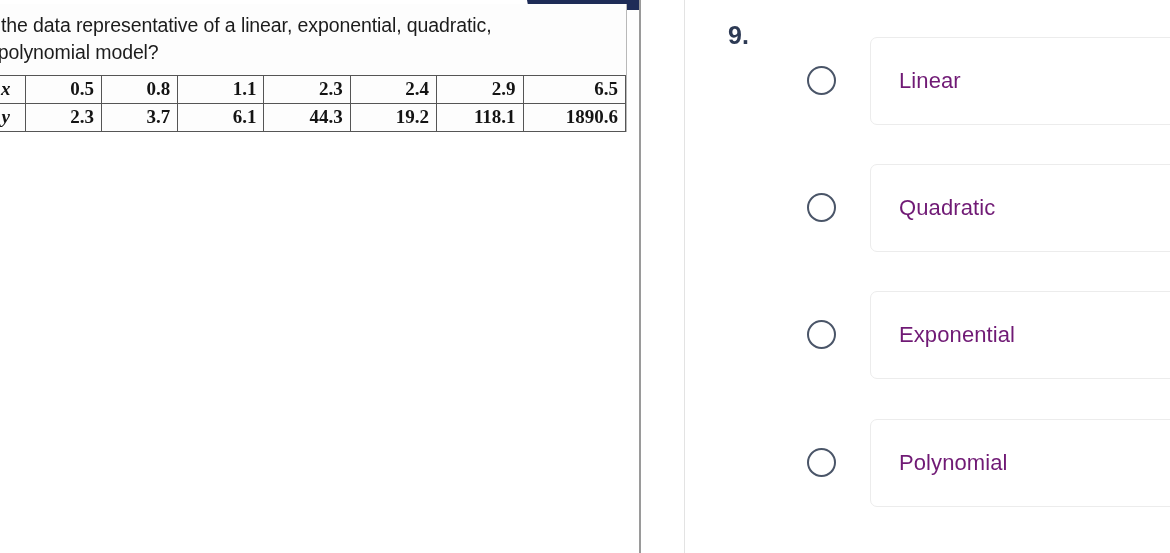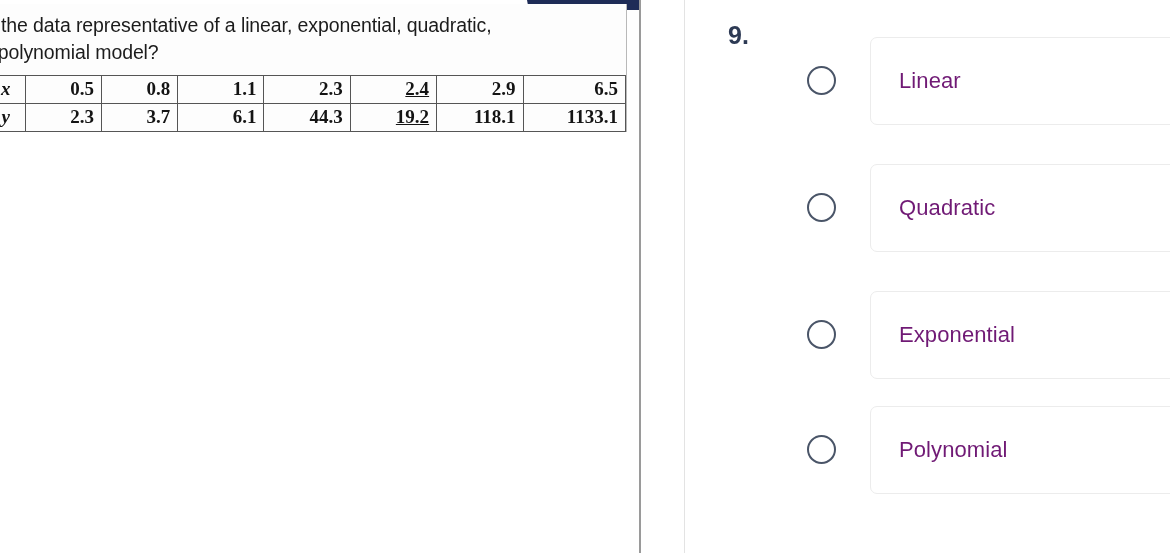--- a/index.html
+++ b/index.html
@@ -83,21 +83,21 @@
     font-style: italic;
     width: 30px;
     text-align: center;
     padding-left: 4px;
     padding-right: 4px;
   }
   #data-table td.c-0 { width: 62px; }
   #data-table td.c-1 { width: 62px; }
   #data-table td.c-2 { width: 72px; }
   #data-table td.c-3 { width: 72px; }
-  #data-table td.c-4 { width: 72px; text-decoration: underline; }
+  #data-table td.c-4 { width: 72px; }
   #data-table td.c-5 { width: 72px; }
   #data-table td.c-6 { width: 88px; }
 
   
   #divider-primary {
     position: absolute;
     left: 639px;
     top: 0;
     width: 2px;
     height: 553px;
@@ -146,21 +146,21 @@
     position: absolute;
     left: 0;
     width: 485px;
     height: 88px;
     display: flex;
     align-items: center;
   }
   #option-row-0 { top: 37px; }
   #option-row-1 { top: 164px; }
   #option-row-2 { top: 291px; }
-  #option-row-3 { top: 406px; }
+  #option-row-3 { top: 419px; }
 
   .radio-slot {
     position: absolute;
     left: 122px;
     top: 29px;
     width: 31px;
     height: 31px;
   }
   .radio-circle {
     width: 29px;
@@ -219,21 +219,21 @@
             <td class="c-6">6.5</td>
           </tr>
           <tr>
             <td class="rowlabel">y</td>
             <td class="c-0">2.3</td>
             <td class="c-1">3.7</td>
             <td class="c-2">6.1</td>
             <td class="c-3">44.3</td>
             <td class="c-4">19.2</td>
             <td class="c-5">118.1</td>
-            <td class="c-6">1133.1</td>
+            <td class="c-6">1890.6</td>
           </tr>
         </tbody>
       </table>
 
     </div>
   </div>
 
   <div id="divider-primary"></div>
   <div id="gutter"></div>
   <div id="divider-secondary"></div>

